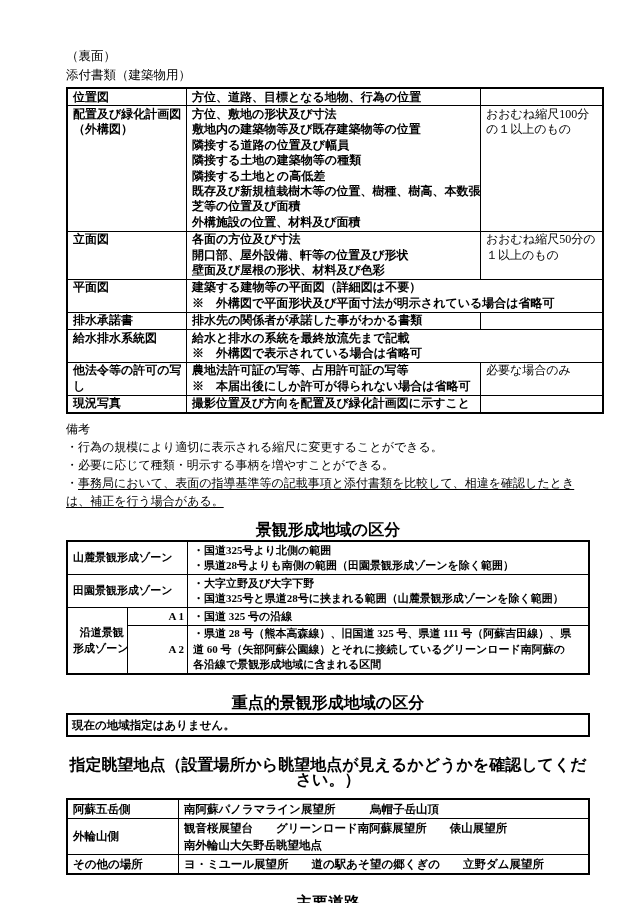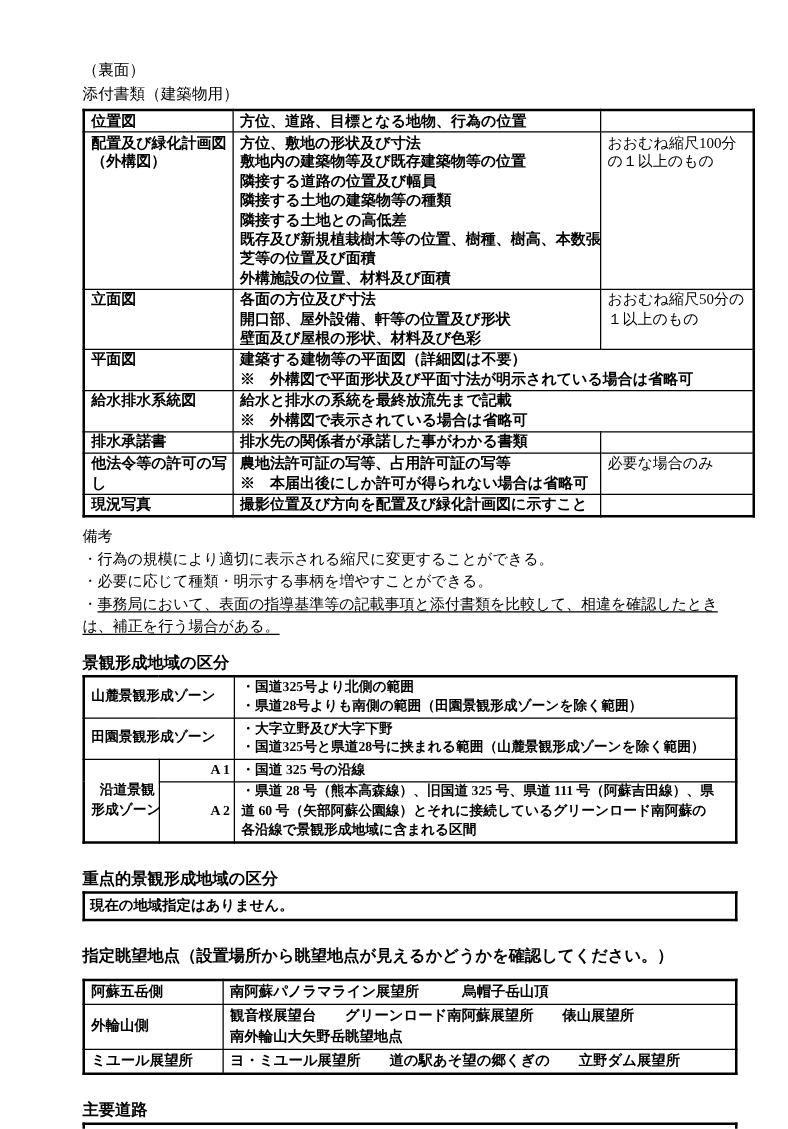--- a/index.html
+++ b/index.html
@@ -21,21 +21,21 @@
   
   .t1{font-size:12px;line-height:15.4px;margin-top:4px;}
   .t1 .c1{width:110px;}
   .t1 .c2{width:285px;}
   .t1 .c3{width:113px;}
 
   
   .remarks{font-size:12px;line-height:18px;margin-top:6px;width:530px;}
   .remarks .u{text-decoration:underline;text-underline-offset:2px;}
 
-  .sec-title{font-size:13px;font-weight:bold;margin:0 0 3px 0;line-height:15px;}
+  .sec-title{font-size:16px;font-weight:bold;margin:0 0 3px 0;line-height:15px;text-align:center;}
   .sec{margin-top:12px;}
   .sec-lg{margin-top:20px;}
 
   
   .t2{font-size:11px;line-height:15.5px;}
   .t2 .zl{width:111px;vertical-align:middle;}
   .t2 .zl2{width:56px;vertical-align:middle;text-align:right;}
   .t2 .za{width:47px;vertical-align:middle;text-align:right;}
   .t2 td.zc{vertical-align:top;}
 
@@ -103,35 +103,35 @@
         <td class="c1">
               <div class="ln">平面図</div>
             </td>
         <td class="c2" colspan="2">
           <div class="ln">建築する建物等の平面図（詳細図は不要）</div>
           <div class="ln">※　外構図で平面形状及び平面寸法が明示されている場合は省略可</div>
         </td>
       </tr>
       <tr>
         <td class="c1">
+              <div class="ln">排水承諾書</div>
+            </td>
+        <td class="c2">
+              <div class="ln">排水先の関係者が承諾した事がわかる書類</div>
+            </td>
+        <td class="c3"></td>
+      </tr>
+      <tr>
+        <td class="c1">
               <div class="ln">給水排水系統図</div>
             </td>
         <td class="c2" colspan="2">
           <div class="ln">給水と排水の系統を最終放流先まで記載</div>
           <div class="ln">※　外構図で表示されている場合は省略可</div>
         </td>
-      </tr>
-      <tr>
-        <td class="c1">
-              <div class="ln">排水承諾書</div>
-            </td>
-        <td class="c2">
-              <div class="ln">排水先の関係者が承諾した事がわかる書類</div>
-            </td>
-        <td class="c3"></td>
       </tr>
       <tr>
         <td class="c1">
           <div class="ln">他法令等の許可の写</div>
           <div class="ln">し</div>
         </td>
         <td class="c2">
           <div class="ln">農地法許可証の写等、占用許可証の写等</div>
           <div class="ln">※　本届出後にしか許可が得られない場合は省略可</div>
         </td>
@@ -235,21 +235,21 @@
           <td class="vl">
                 <div class="ln">外輪山側</div>
               </td>
           <td>
             <div class="ln">観音桜展望台　　グリーンロード南阿蘇展望所　　俵山展望所</div>
             <div class="ln">南外輪山大矢野岳眺望地点</div>
           </td>
         </tr>
         <tr>
           <td class="vl">
-                <div class="ln">ミユール展望所</div>
+                <div class="ln">その他の場所</div>
               </td>
           <td>
                 <div class="ln">ヨ・ミユール展望所　　道の駅あそ望の郷くぎの　　立野ダム展望所</div>
               </td>
         </tr>
       </tbody>
         </table>
     </div>
 
     <div class="sec-lg">

